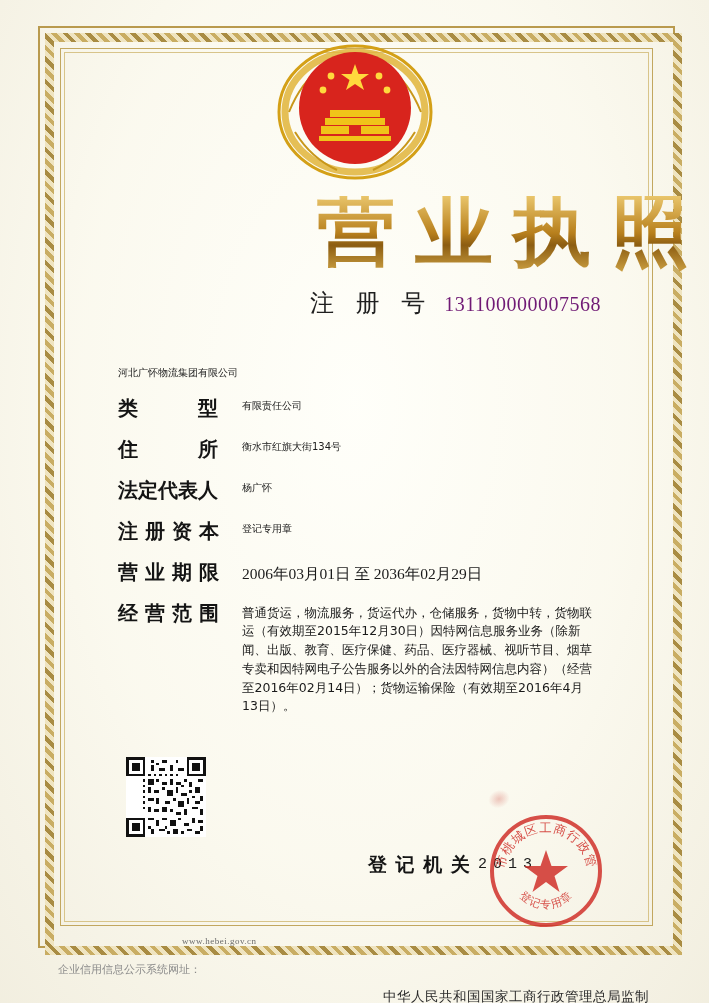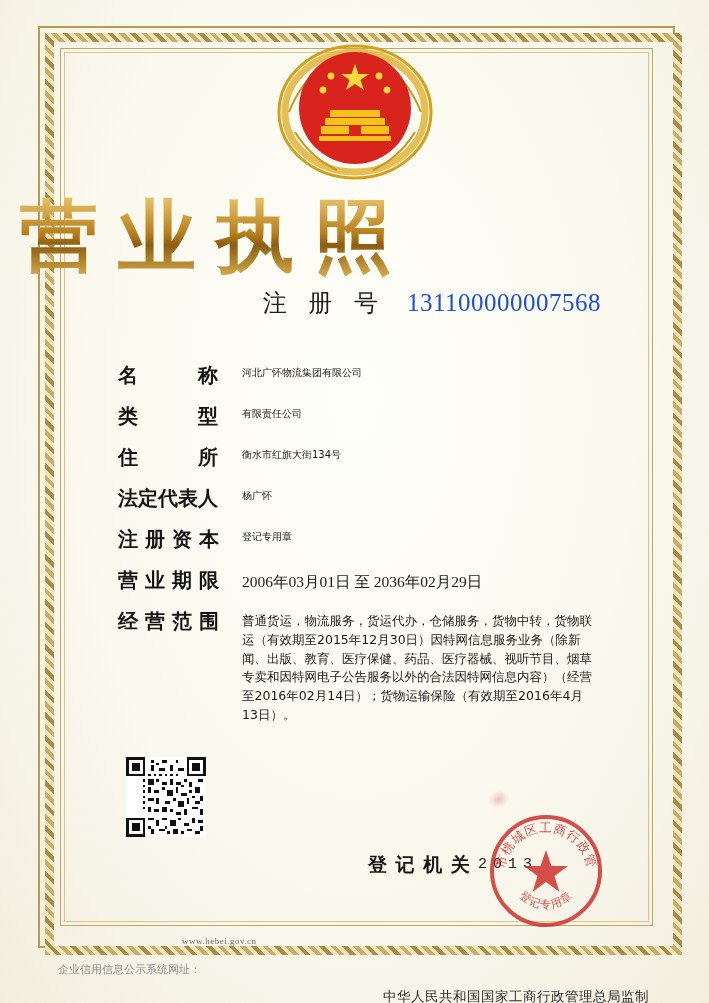--- a/index.html
+++ b/index.html
@@ -75,22 +75,22 @@
     width: 160px;
     height: 142px;
   }
 
   
   .title {
     position: absolute;
     top: 196px;
     left: 0;
     width: 709px;
-    text-align: left;
-    font-family: Liberation Sans, sans-serif;
+    text-align: right;
+    font-family: Liberation Mono, monospace;
     font-size: 78px;
     font-weight: bold;
     letter-spacing: 20px;
     text-indent: 20px;
     color: #c99a2e;
     background: linear-gradient(180deg, #e9c56b 0%, #b8801d 45%, #8c5d12 60%, #d9ae4c 100%);
     -webkit-background-clip: text;
     background-clip: text;
     -webkit-text-fill-color: transparent;
     line-height: 1.05;
@@ -105,24 +105,24 @@
     align-items: baseline;
     color: #2b2b2b;
   }
   .reg-label {
     font-size: 24px;
     letter-spacing: 7px;
     color: #1f1f1f;
     font-weight: 500;
   }
   .reg-value {
-    font-size: 25px;
-    margin-left: 22px;
+    font-size: 20px;
+    margin-left: 12px;
     letter-spacing: 0.5px;
-    color: #1d4ed8;
+    color: #701a75;
     font-family: "Liberation Serif", serif;
   }
 
   
   .fields {
     position: absolute;
     left: 118px;
     top: 362px;
     width: 480px;
   }
@@ -291,21 +291,20 @@
   <div class="title">营业执照</div>
 
   <div class="reg-line">
     <span class="reg-label">注 册 号</span>
     <span class="reg-value">131100000007568</span>
   </div>
 
   <div class="fields">
 
     <div class="row">
-      <div class="label">名　　　称</div>
       <div class="value">河北广怀物流集团有限公司</div>
     </div>
 
     <div class="row">
       <div class="label">类　　　型</div>
       <div class="value">有限责任公司</div>
     </div>
 
     <div class="row">
       <div class="label">住　　　所</div>

